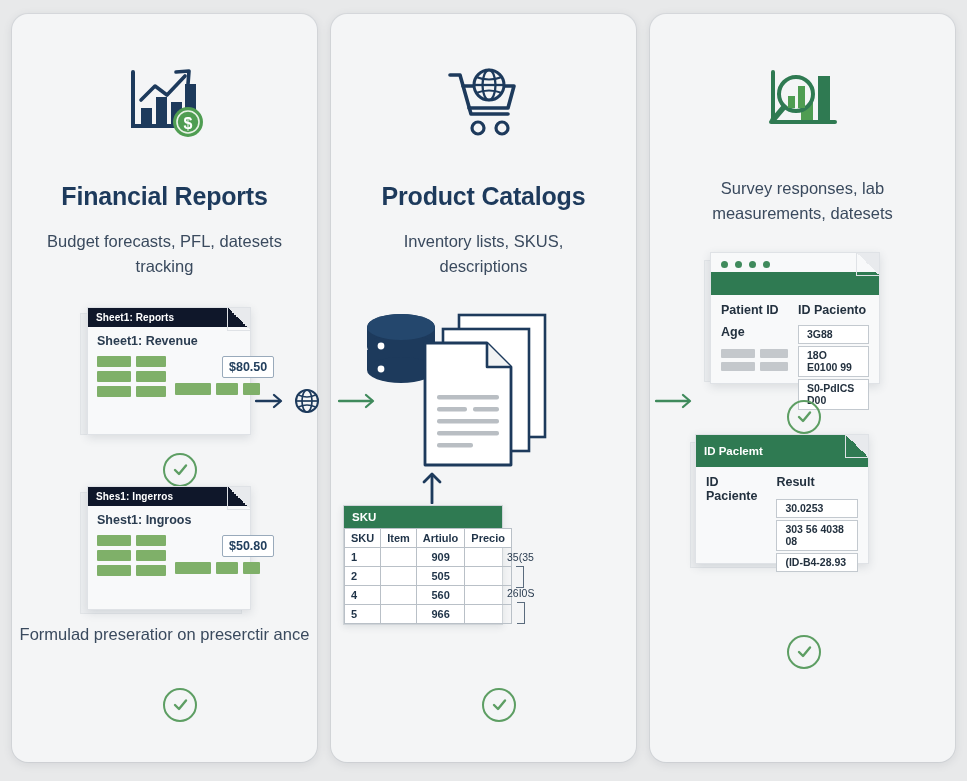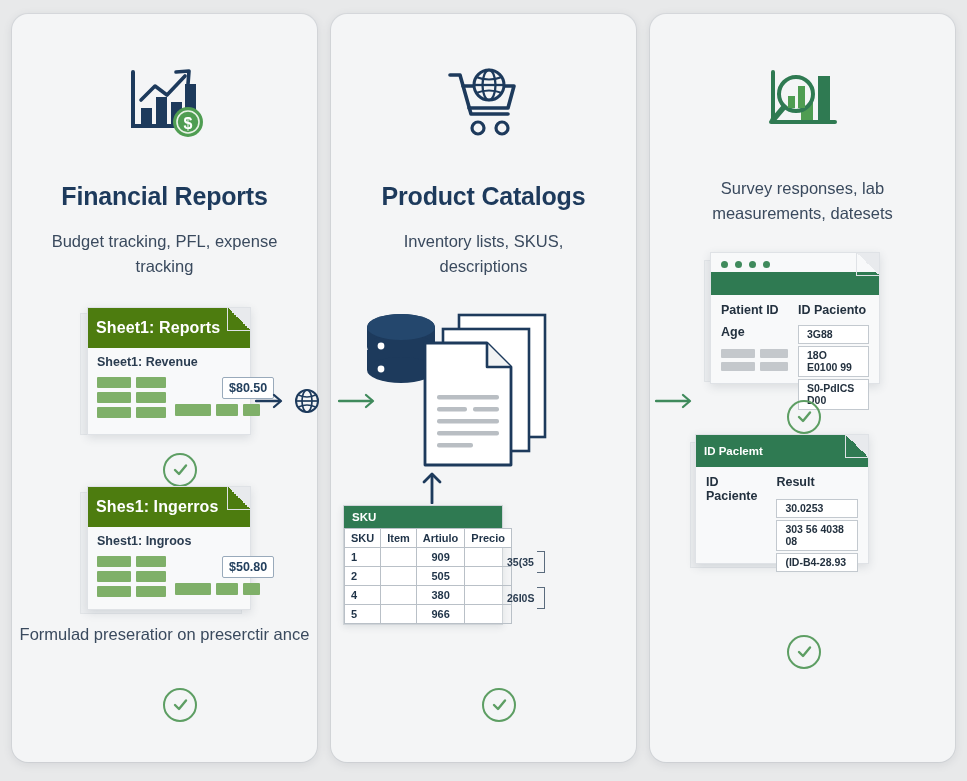--- a/index.html
+++ b/index.html
@@ -62,23 +62,23 @@
     background:linear-gradient(225deg,#e8eaed 50%,transparent 50%);
     border-left:1px solid #dfe2e6;
     border-bottom:1px solid #dfe2e6;
   }
   .doc-shadow{
     position:absolute;
     background:#eceef0;
     border:1px solid #e2e5e8;
   }
   .bar-navy{
-    background:#4d7c0f;color:#fff;
-    font-size:16px;font-weight:bold;
-    padding:11px 8px;
+    background:#0f172a;color:#fff;
+    font-size:10px;font-weight:bold;
+    padding:4px 8px;
     letter-spacing:.1px;
   }
   .bar-green{
     background:#2f7a52;color:#fff;
     font-size:11.5px;font-weight:bold;
     padding:10px 8px;
   }
   .bar-green.blank{height:13px;padding:5px 8px;}
   .sub-label{
     font-size:12.5px;font-weight:bold;color:#2a3c50;
@@ -124,22 +124,22 @@
     box-shadow:0 2px 7px rgba(60,70,85,.12);
     font-size:11px;color:#1f3348;
   }
   .tbl .thead{background:#2f7a52;color:#fff;font-weight:bold;padding:5px 8px;font-size:11.5px;}
   .tbl table{border-collapse:collapse;width:100%;}
   .tbl td,.tbl th{border:1px solid #b9c0c7;padding:3px 6px;font-size:11px;}
   .tbl th{font-weight:bold;text-align:left;color:#1f3348;background:#fff;}
   .tbl td.num{text-align:center;font-weight:bold;}
   .tbl td.idc{font-weight:bold;}
   .sidenote{
-    position:absolute;font-size:10.5px;font-weight:bold;color:#2a3c50;
-    display:flex;align-items:center;gap:3px;
+    position:absolute;font-size:10.5px;font-weight:normal;color:#2a3c50;
+    display:flex;align-items:center;gap:3px;flex-direction:column;
   }
   .brk{display:inline-block;width:7px;height:20px;border:1.5px solid #5a6b7d;border-left:none;}
   .dots{display:flex;gap:7px;padding:8px 10px 4px 10px;}
   .dot{width:7px;height:7px;border-radius:50%;background:#3f8a5c;}
   .kv{display:flex;padding:8px 10px 10px 10px;gap:10px;}
   .kv .labels{display:flex;flex-direction:column;gap:8px;}
   .kv .vals{display:flex;flex-direction:column;gap:2px;}
   .klabel{font-size:12.5px;font-weight:bold;color:#23313f;}
   .vbox{border:1px solid #c3c9cf;background:#fff;font-size:10.5px;font-weight:bold;color:#23313f;padding:2.5px 8px;}
 </style>
@@ -157,21 +157,21 @@
         <rect x="48" y="36" width="11" height="23" fill="#1d3a5c"></rect>
         <rect x="62" y="18" width="11" height="41" fill="#1d3a5c"></rect>
         <polyline points="18,34 32,20 44,29 62,10" stroke="#1d3a5c" stroke-width="3.6" fill="none" stroke-linejoin="round" stroke-linecap="round"></polyline>
         <path d="M53 6 L66 5 L65 18" stroke="#1d3a5c" stroke-width="3.6" fill="none" stroke-linecap="round" stroke-linejoin="round"></path>
         <circle cx="65" cy="56" r="15" fill="#4f9d52"></circle>
         <circle cx="65" cy="56" r="11" fill="none" stroke="#e8f2e6" stroke-width="1.6"></circle>
         <text x="65" y="62.5" font-size="16" font-weight="bold" fill="#ffffff" text-anchor="middle" font-family="Liberation Sans, sans-serif">$</text>
       </svg>
     </div>
     <div class="col-title">Financial Reports</div>
-    <div class="col-sub">Budget tracking, PFL, expense tracking</div>
+    <div class="col-sub">Budget forecasts, PFL, datesets tracking</div>
 
     <div class="stage">
 
       <div class="doc-shadow" style="left:68px;top:8px;width:160px;height:120px;"></div>
       <div class="doc" style="left:75px;top:2px;width:162px;height:126px;">
         <div class="fold"></div>
         <div class="bar-navy">Sheet1: Reports</div>
         <div class="sub-label">Sheet1: Revenue</div>
         <div class="cells">
           <div class="cellgrid">
@@ -315,21 +315,21 @@
           </tr>
           <tr>
             <td class="idc">2</td>
             <td></td>
             <td class="num">505</td>
             <td></td>
           </tr>
           <tr>
             <td class="idc">4</td>
             <td></td>
-            <td class="num">380</td>
+            <td class="num">560</td>
             <td></td>
           </tr>
           <tr>
             <td class="idc">5</td>
             <td></td>
             <td class="num">966</td>
             <td></td>
           </tr>
         </tbody>
           </table>

